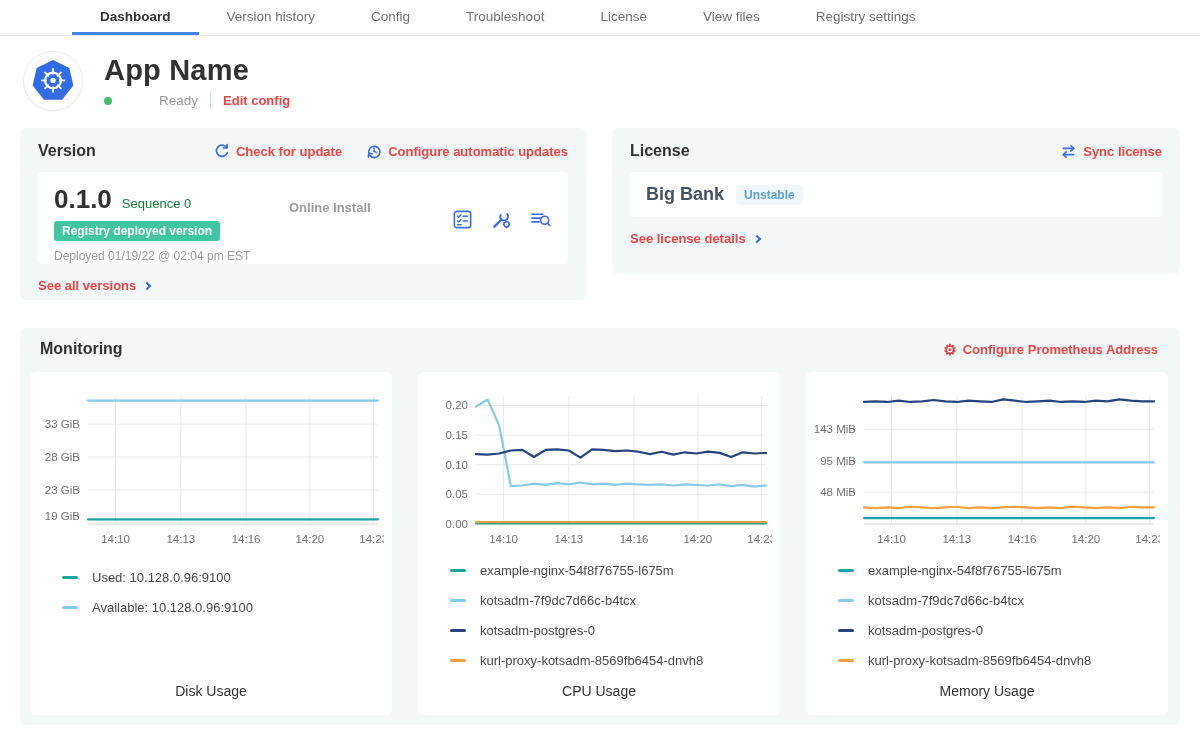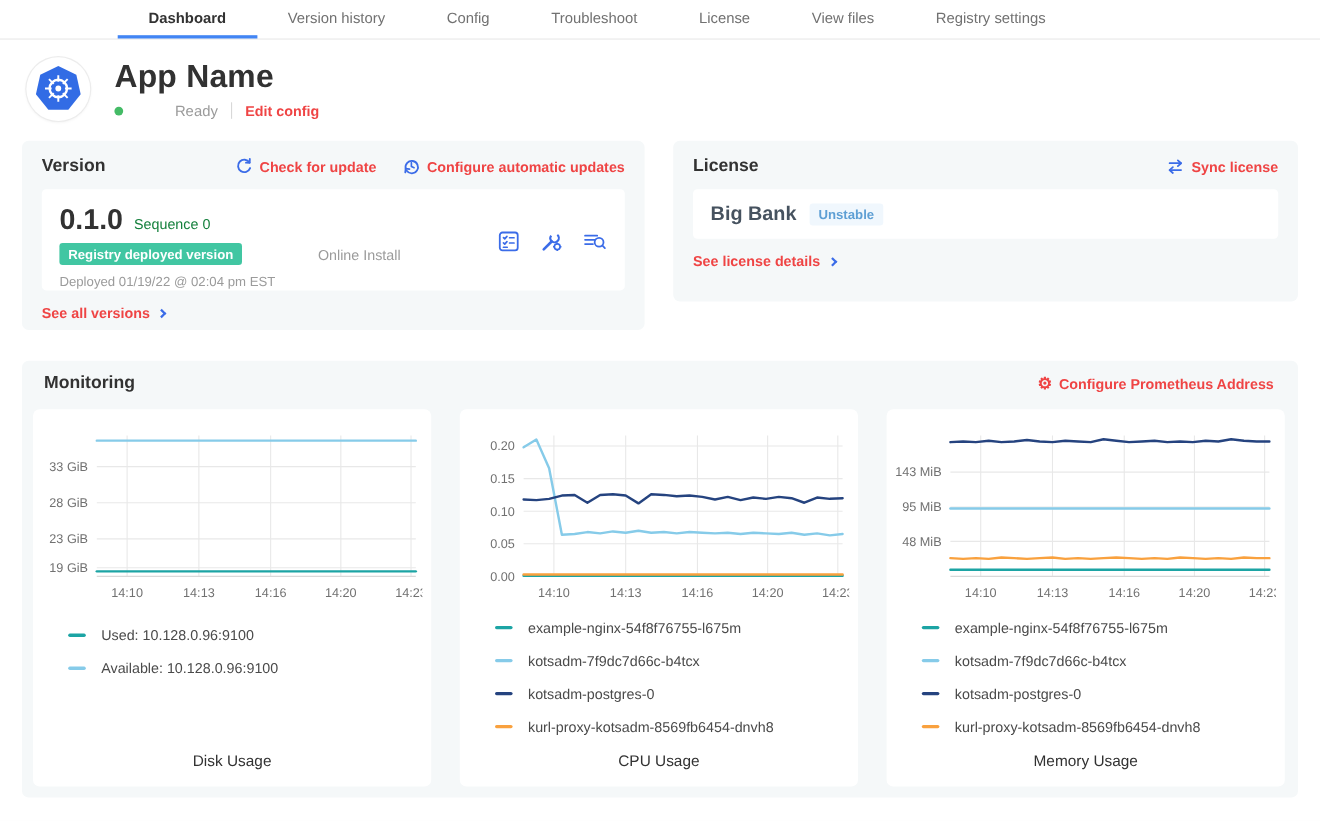--- a/index.html
+++ b/index.html
@@ -1,20 +1,20 @@
 <!DOCTYPE html>
 <html><head>
 <meta charset="utf-8">
 <style>
   * { margin:0; padding:0; box-sizing:border-box; }
   html,body { width:1200px; height:746px; background:#fff;
     font-family:"Liberation Sans", sans-serif; color:#323232; overflow:hidden; }
 
   
-  .topnav { height:36px; display:flex; align-items:stretch; padding-left:107px;
+  .topnav { height:36px; display:flex; align-items:stretch; padding-left:72px;
     border-bottom:1px solid #e8e8e8; background:#fff; }
   .tab { display:flex; align-items:center; padding:0 28px; font-size:13.5px;
     color:#717171; cursor:pointer; border-bottom:3px solid transparent; }
   .tab.active { color:#323232; font-weight:bold; border-bottom:3px solid #4285f4; }
 
   
   .app-header { display:flex; align-items:center; gap:22px; padding:16px 0 14px 24px; }
   .logo-ring { width:58px; height:58px; border-radius:50%; background:#fff;
     box-shadow:0 0 0 1px #ececec, 0 1px 3px rgba(0,0,0,.08);
     display:flex; align-items:center; justify-content:center; }
@@ -40,22 +40,22 @@
 
   .version-card { width:566px; height:172px; }
   .version-inner { display:flex; align-items:flex-start; height:92px; }
   .vleft { width:235px; }
   .vrow { display:flex; align-items:baseline; gap:10px; }
   .vnum { font-size:26px; font-weight:bold; }
   .vseq { font-size:13px; color:#15803d; }
   .vbadge { display:inline-block; margin-top:6px; background:#41c6a2; color:#fff;
     font-size:12px; font-weight:bold; padding:3px 8px; border-radius:3px; }
   .vdeployed { margin-top:8px; font-size:12px; color:#9b9b9b; }
-  .vcenter { flex:1; text-align:left; font-size:13px; font-weight:normal; color:#9b9b9b;
-    margin-top:40px; }
+  .vcenter { flex:1; text-align:left; font-size:13px; font-weight:bold; color:#9b9b9b;
+    margin-top:16px; }
   .vicons { display:flex; gap:16px; margin-top:24px; }
   .vicons svg { cursor:pointer; }
   .card-footer { margin-top:12px; }
 
   .license-card { width:568px; height:146px; }
   .lic-name-row { display:flex; align-items:center; gap:12px; }
   .lic-name { font-size:18px; font-weight:bold; color:#46525f; }
   .badge-soft { background:#f0f7fd; color:#5e9fd4; font-size:12px; font-weight:bold;
     padding:3px 8px; border-radius:3px; }
   .lic-row2 { display:flex; align-items:center; gap:14px; margin-top:12px; }

